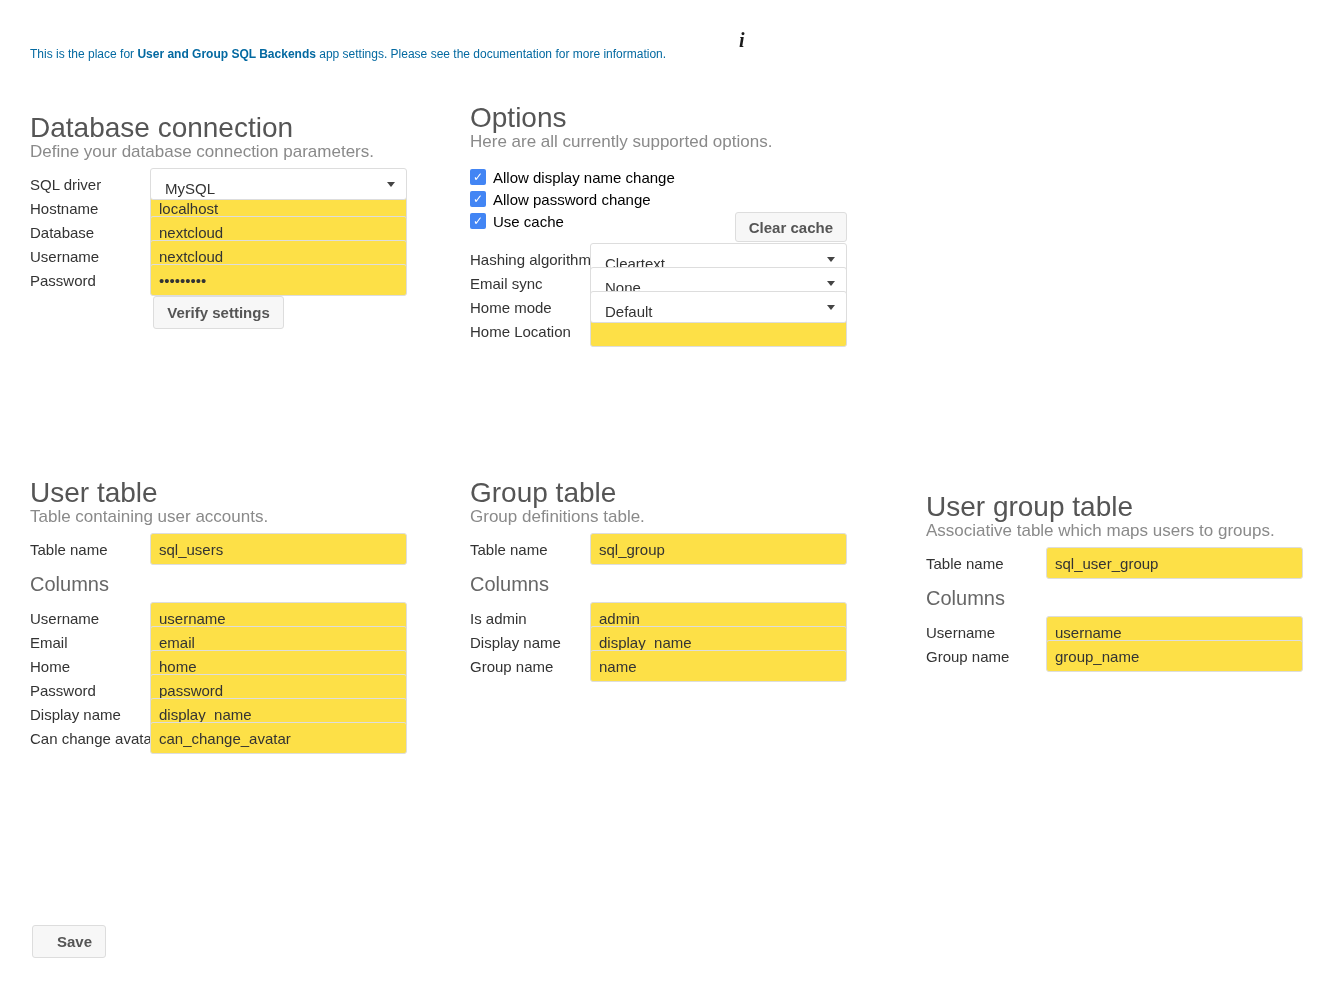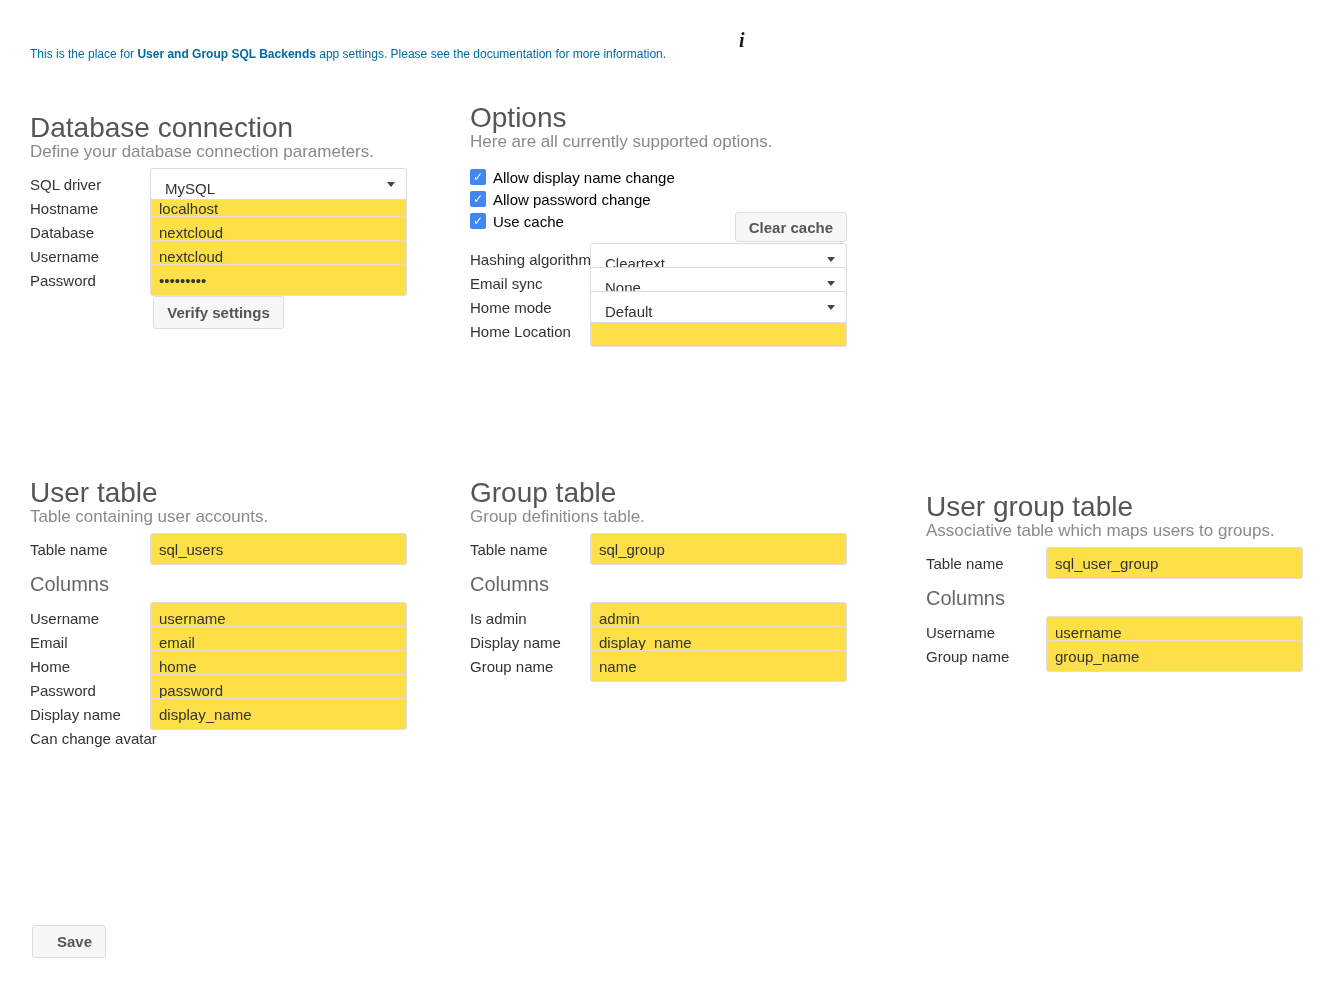--- a/index.html
+++ b/index.html
@@ -171,20 +171,21 @@
     <div class="row">
       <label>Password</label>
       <input class="txt" type="text" value="password" style="">
     </div>
     <div class="row">
       <label>Display name</label>
       <input class="txt" type="text" value="display_name" style="">
     </div>
     <div class="row">
       <label>Can change avatar</label>
+      <input class="txt" type="text" value="can_change_avatar" style="">
     </div>
   </div>
 </div>
 
 <div class="section" id="grouptable">
   <h2>Group table</h2>
   <p class="sub">Group definitions table.</p>
   <div class="rows">
     <div class="row">
       <label>Table name</label>

